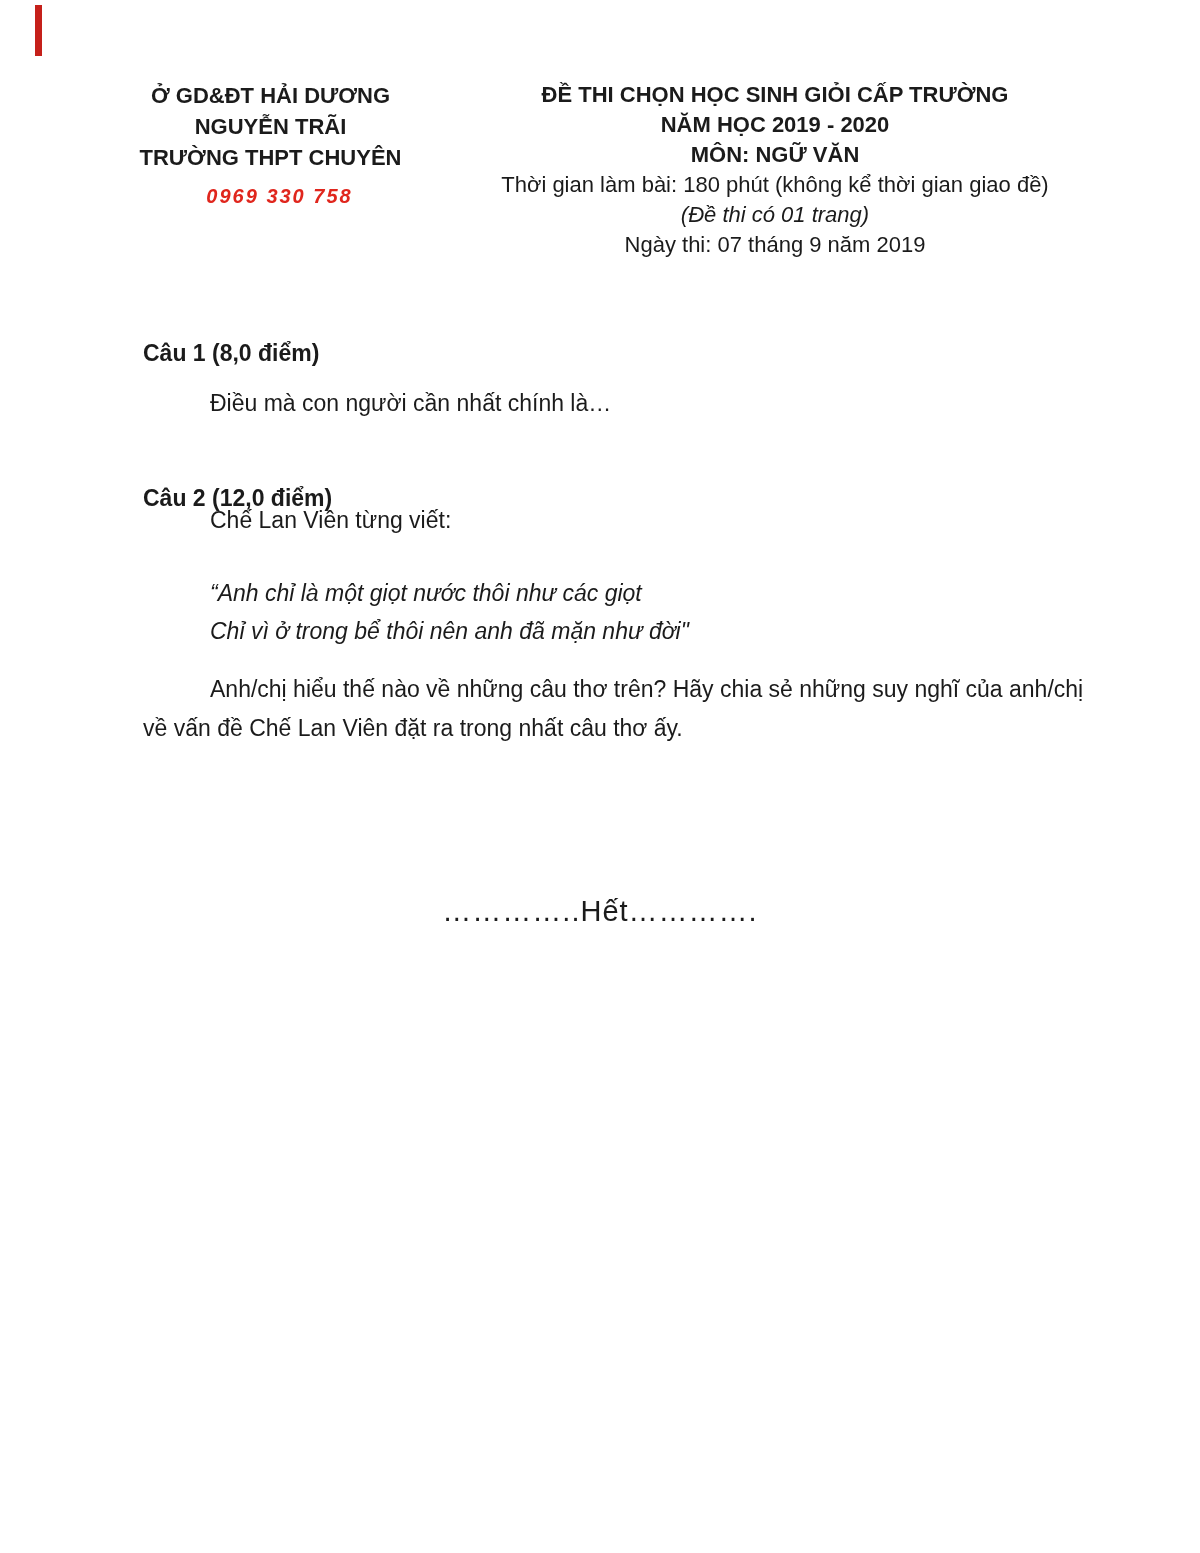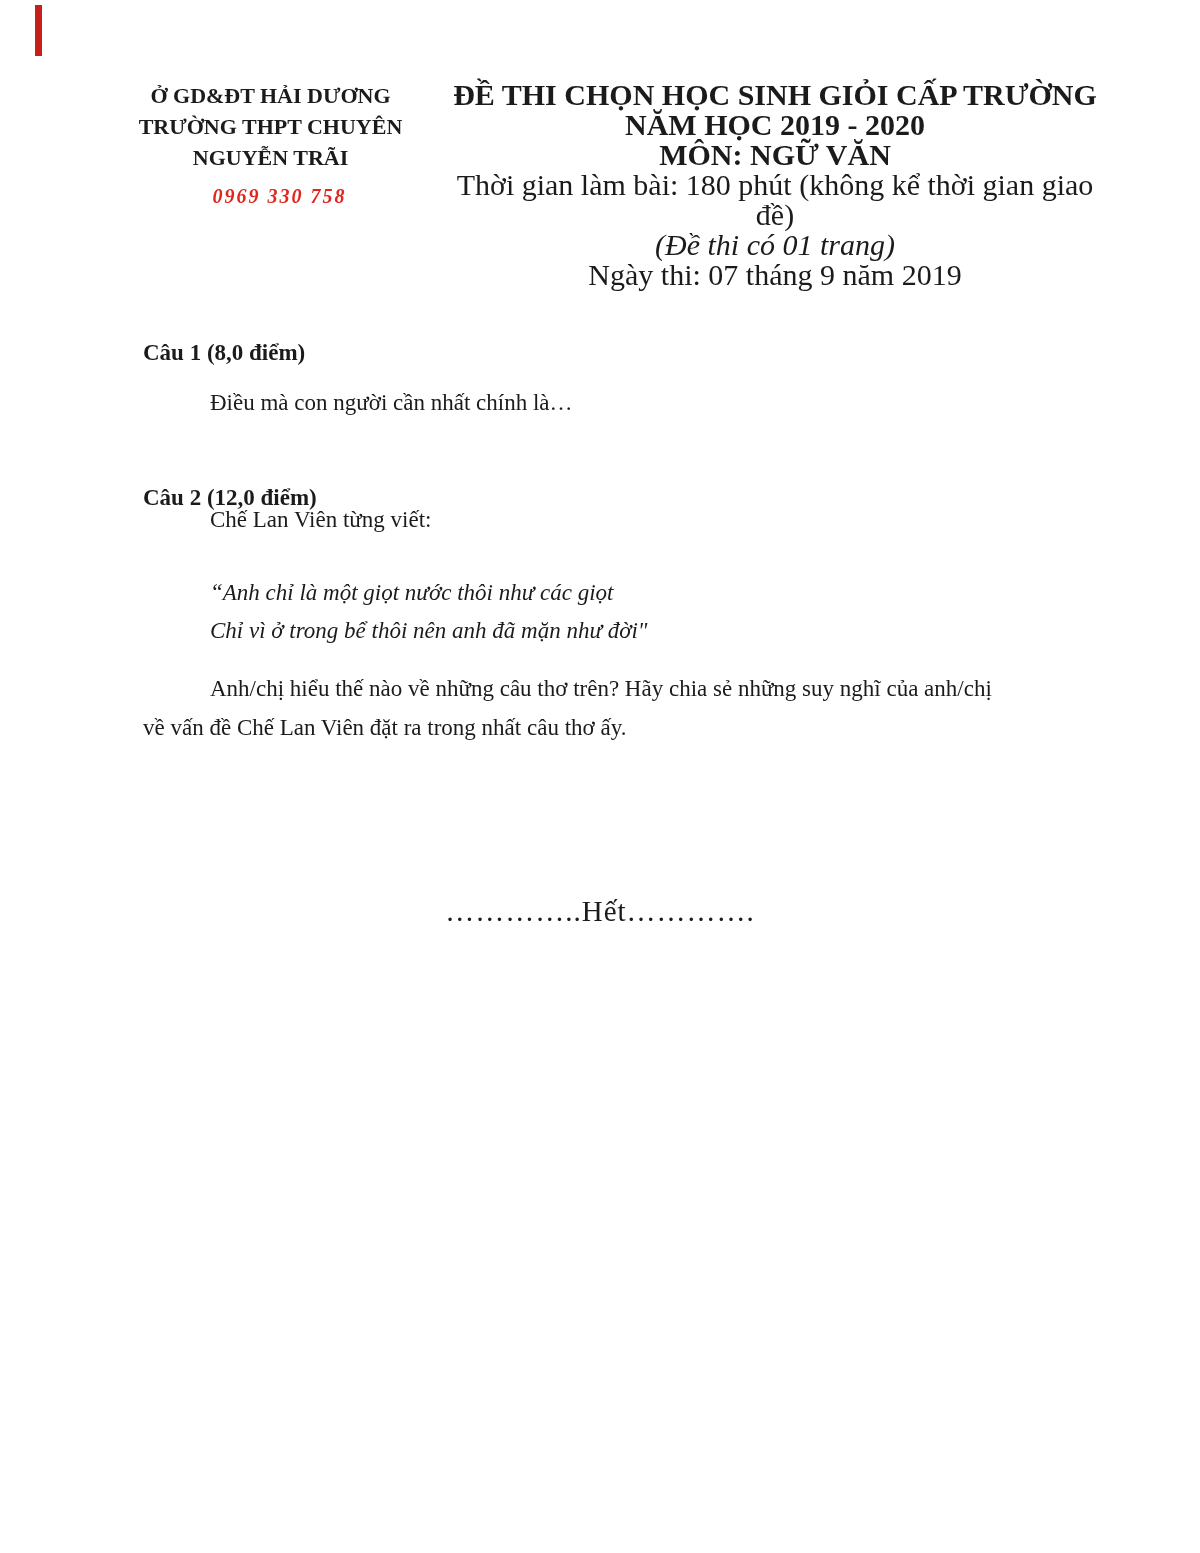--- a/index.html
+++ b/index.html
@@ -5,21 +5,21 @@
   html, body {
     margin: 0;
     padding: 0;
     background: #ffffff;
   }
   .page {
     position: relative;
     width: 1200px;
     height: 1354px;
     background: #ffffff;
-    font-family: Liberation Serif, serif;
+    font-family: Liberation Sans, sans-serif;
     color: #1b1b1b;
     overflow: hidden;
   }
   .red-mark {
     position: absolute;
     left: 35px;
     top: 5px;
     width: 7px;
     height: 51px;
     background: #c5201a;
@@ -58,21 +58,21 @@
     letter-spacing: 2px;
     margin-left: 18px;
     white-space: nowrap;
   }
   .header-right {
     position: absolute;
     left: 450px;
     top: 80px;
     width: 650px;
     text-align: center;
-    font-size: 30px;
+    font-size: 22px;
     line-height: 30px;
   }
   .header-right .bold { font-weight: bold; white-space: nowrap; }
   .header-right .italic { font-style: italic; }
   
   .line {
     position: absolute;
     font-size: 23px;
     white-space: nowrap;
   }
@@ -90,22 +90,22 @@
 </style>
 </head>
 <body>
 
 <div class="page">
 
   <div class="red-mark"></div>
 
   <div class="header-left">
     <div>Ở GD&amp;ĐT HẢI DƯƠNG</div>
+    <div>NGUYỄN TRÃI</div>
     <div>TRƯỜNG THPT CHUYÊN</div>
-    <div>NGUYỄN TRÃI</div>
   </div>
 
   <div class="logo">
     <div class="logo-phone">0969 330 758</div>
   </div>
 
   <div class="header-right">
     <div class="bold">ĐỀ THI CHỌN HỌC SINH GIỎI CẤP TRƯỜNG</div>
     <div class="bold">NĂM HỌC 2019 - 2020</div>
     <div class="bold">MÔN: NGỮ VĂN</div>

